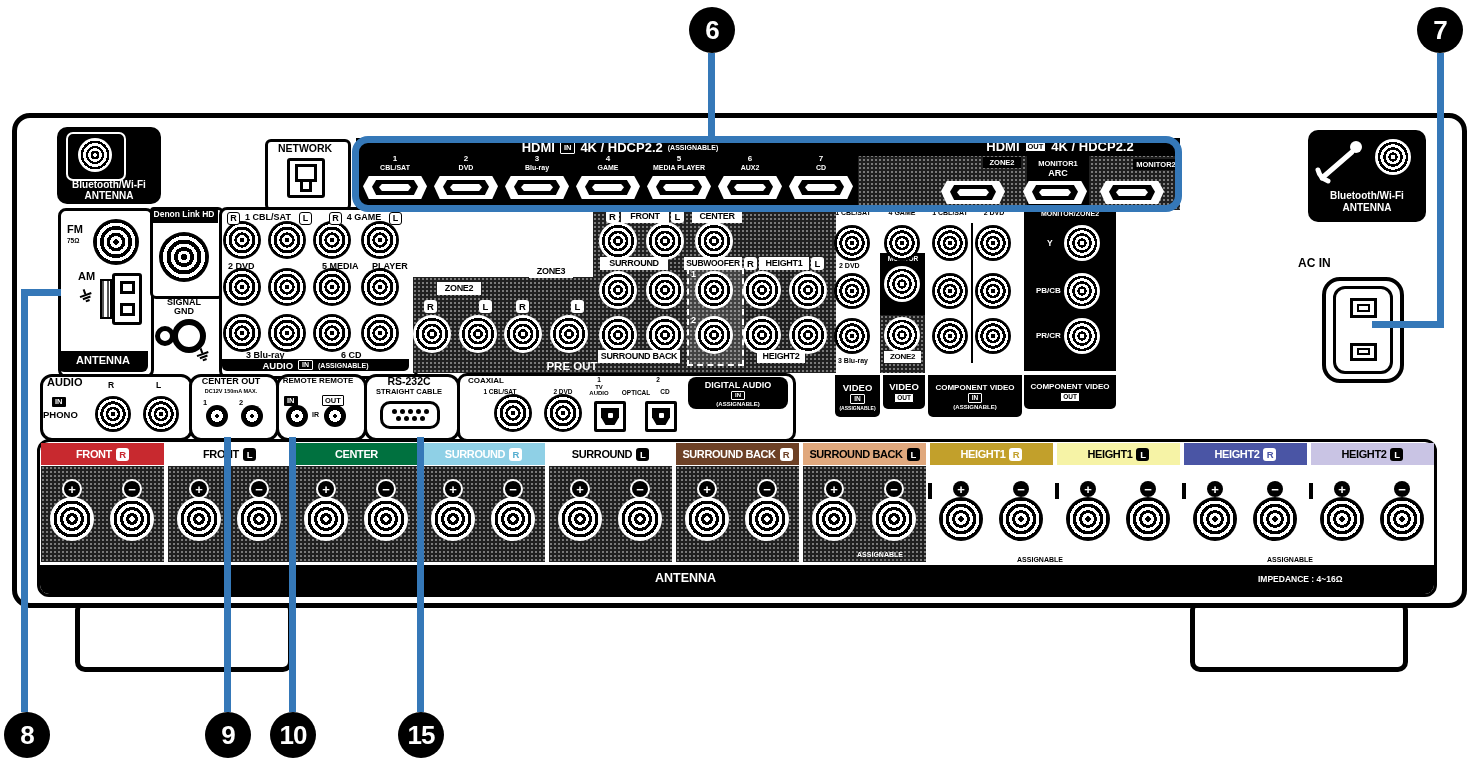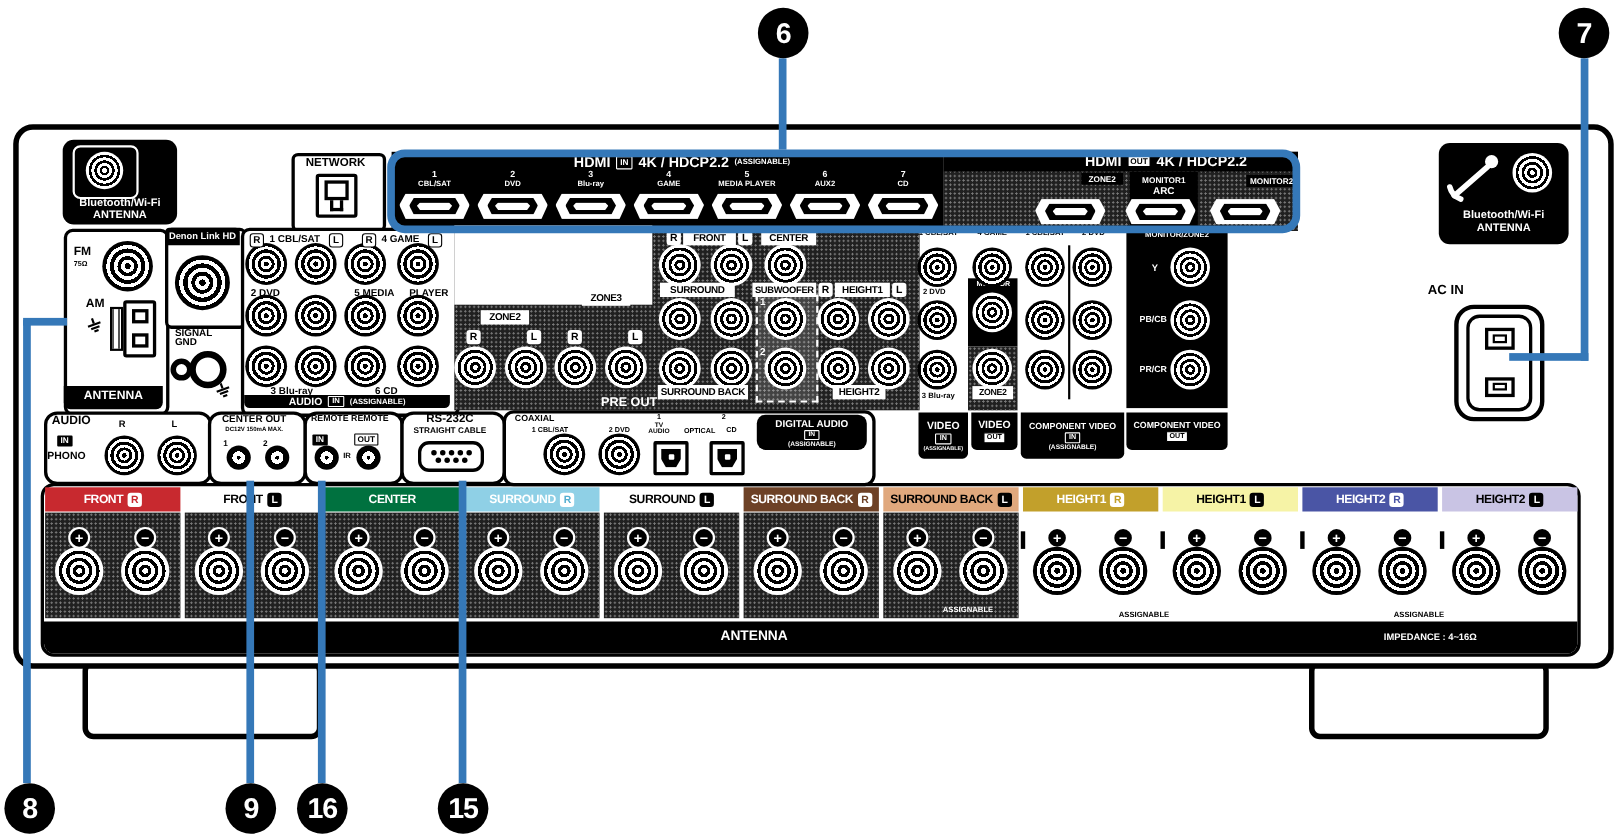--- a/index.html
+++ b/index.html
@@ -118,21 +118,21 @@
     </div>
     <div class="abs" style="left:58px;top:351px;width:90px;height:21px;background:#000;border-radius:0 0 6px 6px"></div>
     <div class="t w tc" style="left:103px;top:355px;font-size:11px;z-index:2">ANTENNA</div>
   </div>
 
   <div>
     <div class="box" style="left:150px;top:207px;width:68px;height:86px;border-radius:6px"></div>
     <div class="abs" style="left:150px;top:207px;width:68px;height:16px;background:#000;border-radius:4px 4px 0 0"></div>
     <div class="t w tc" style="left:184px;top:210px;font-size:8.5px;z-index:2">Denon Link HD</div>
     <div class="rca" style="left:159px;top:232px;width:50px;height:50px"></div>
-    <div class="t tc" style="left:184px;top:298px;font-size:9px;white-space:normal;width:50px;text-align:left;left:159px;transform:none">SIGNAL GND</div>
+    <div class="t tc" style="left:184px;top:298px;font-size:9px;white-space:normal;width:50px;text-align:center;left:159px;transform:none">SIGNAL GND</div>
     <div class="abs" style="left:155px;top:316px;width:60px;height:42px">
       <div class="abs" style="left:0;top:10px;width:20px;height:20px;border:5px solid #000;border-radius:50%;box-sizing:border-box"></div>
       <div class="abs" style="left:17px;top:3px;width:34px;height:34px;border:6px solid #000;border-radius:50%;box-sizing:border-box"></div>
     </div>
     <div class="gnd" style="left:196px;top:348px"></div>
   </div>
 
   <div>
     <div class="box" style="left:219px;top:207px;width:193px;height:166px;border-radius:8px"></div>
     <div class="rl" style="left:227px;top:212px">R</div>
@@ -333,21 +333,21 @@
   <div class="bl" style="left:21px;top:291px;width:7px;height:421px"></div>
   <div class="bl" style="left:21px;top:289px;width:40px;height:7px"></div>
   <div class="bl" style="left:224px;top:437px;width:7px;height:275px"></div>
   <div class="bl" style="left:289px;top:437px;width:7px;height:275px"></div>
   <div class="bl" style="left:417px;top:437px;width:7px;height:275px"></div>
 
   <div class="callout" style="left:689px;top:7px">6</div>
   <div class="callout" style="left:1417px;top:7px">7</div>
   <div class="callout" style="left:4px;top:712px">8</div>
   <div class="callout" style="left:205px;top:712px">9</div>
-  <div class="callout" style="left:270px;top:712px">16</div>
+  <div class="callout" style="left:270px;top:712px">10</div>
   <div class="callout" style="left:398px;top:712px">15</div>
 
 <div class="t w" style="position: absolute; left: 365px; top: 155px; width: 60px; text-align: center; font-size: 8px; white-space: normal; z-index: 2;">1</div>
     <div class="t w" style="position: absolute; left: 369px; top: 164px; width: 52px; text-align: center; font-size: 7px; white-space: normal; z-index: 2;">CBL/SAT</div>
     <div class="hdmiport" style="position: absolute; left: 363px; top: 176px;">
       <div class="hp1"></div>
       <div class="hp2"></div>
       <div class="hp3"></div>
     </div>
     <div class="t w" style="position: absolute; left: 436px; top: 155px; width: 60px; text-align: center; font-size: 8px; white-space: normal; z-index: 2;">2</div>

